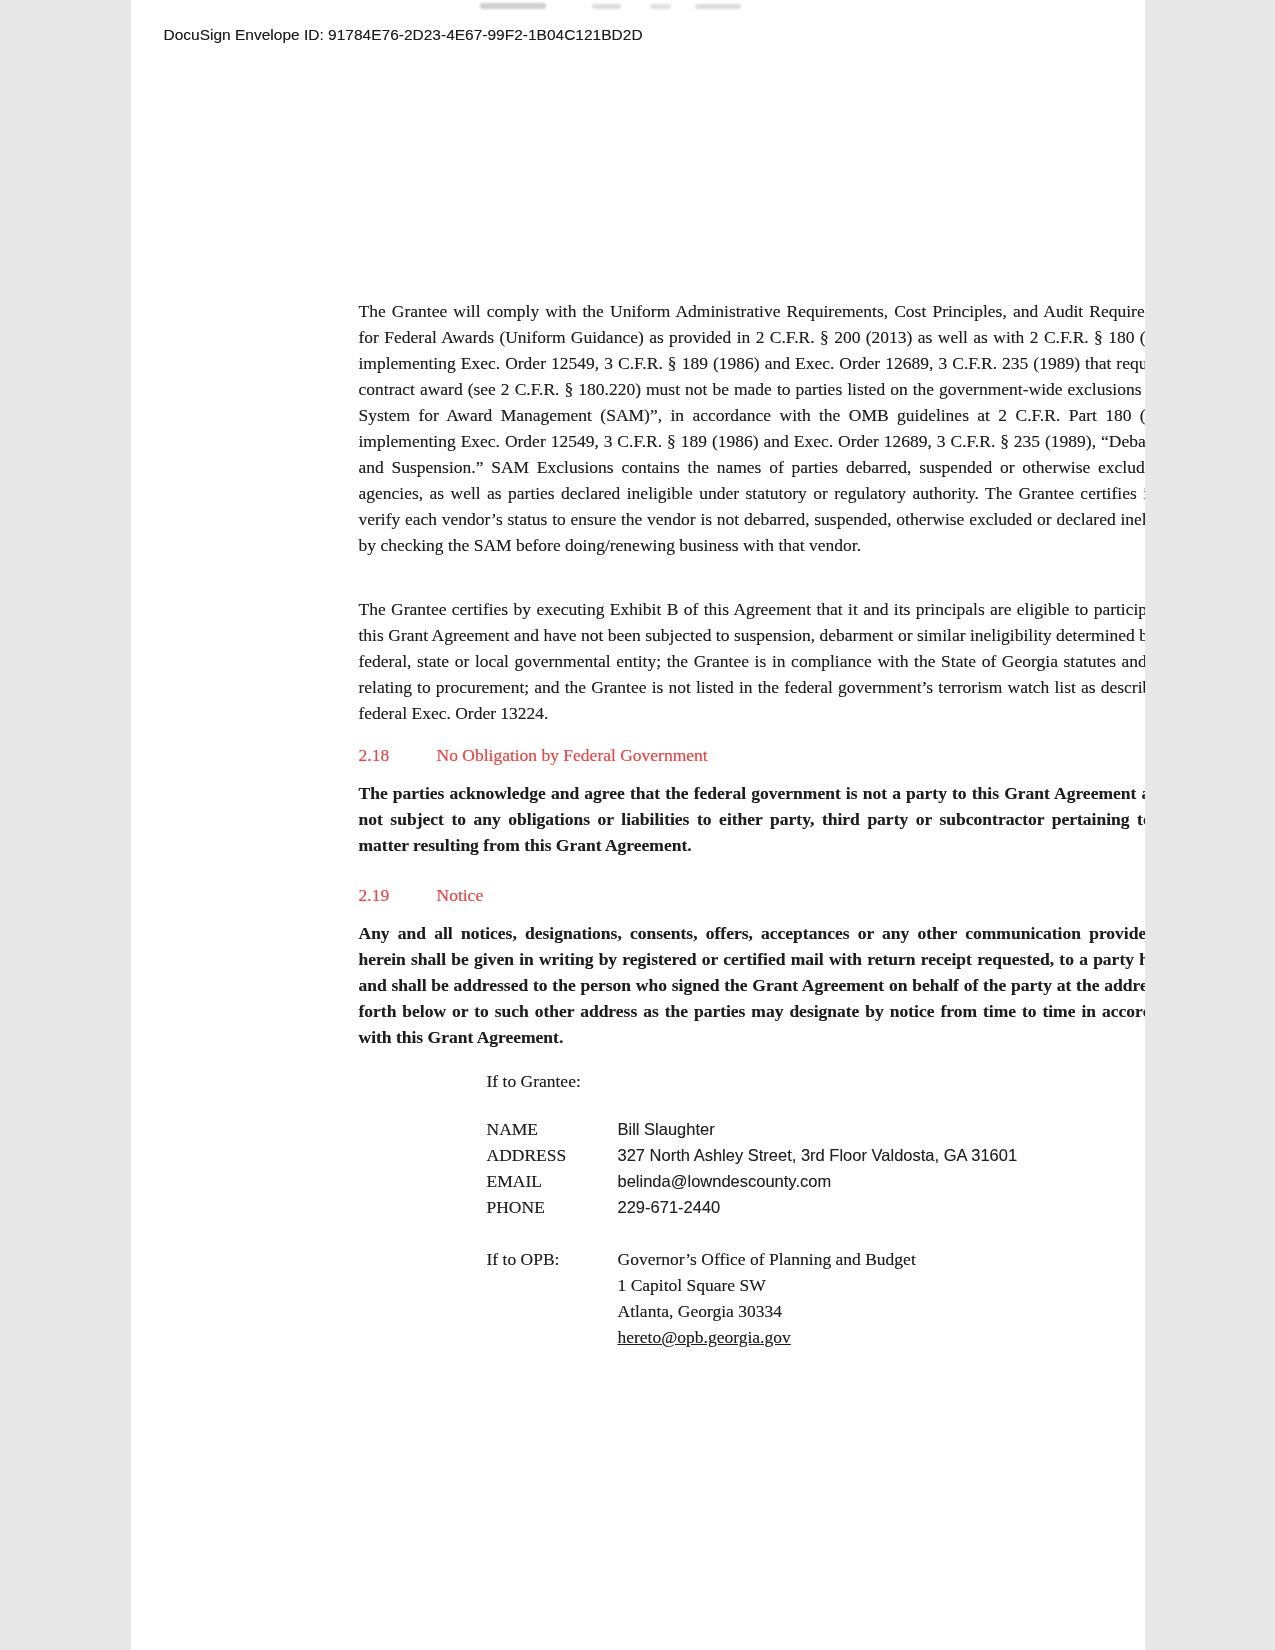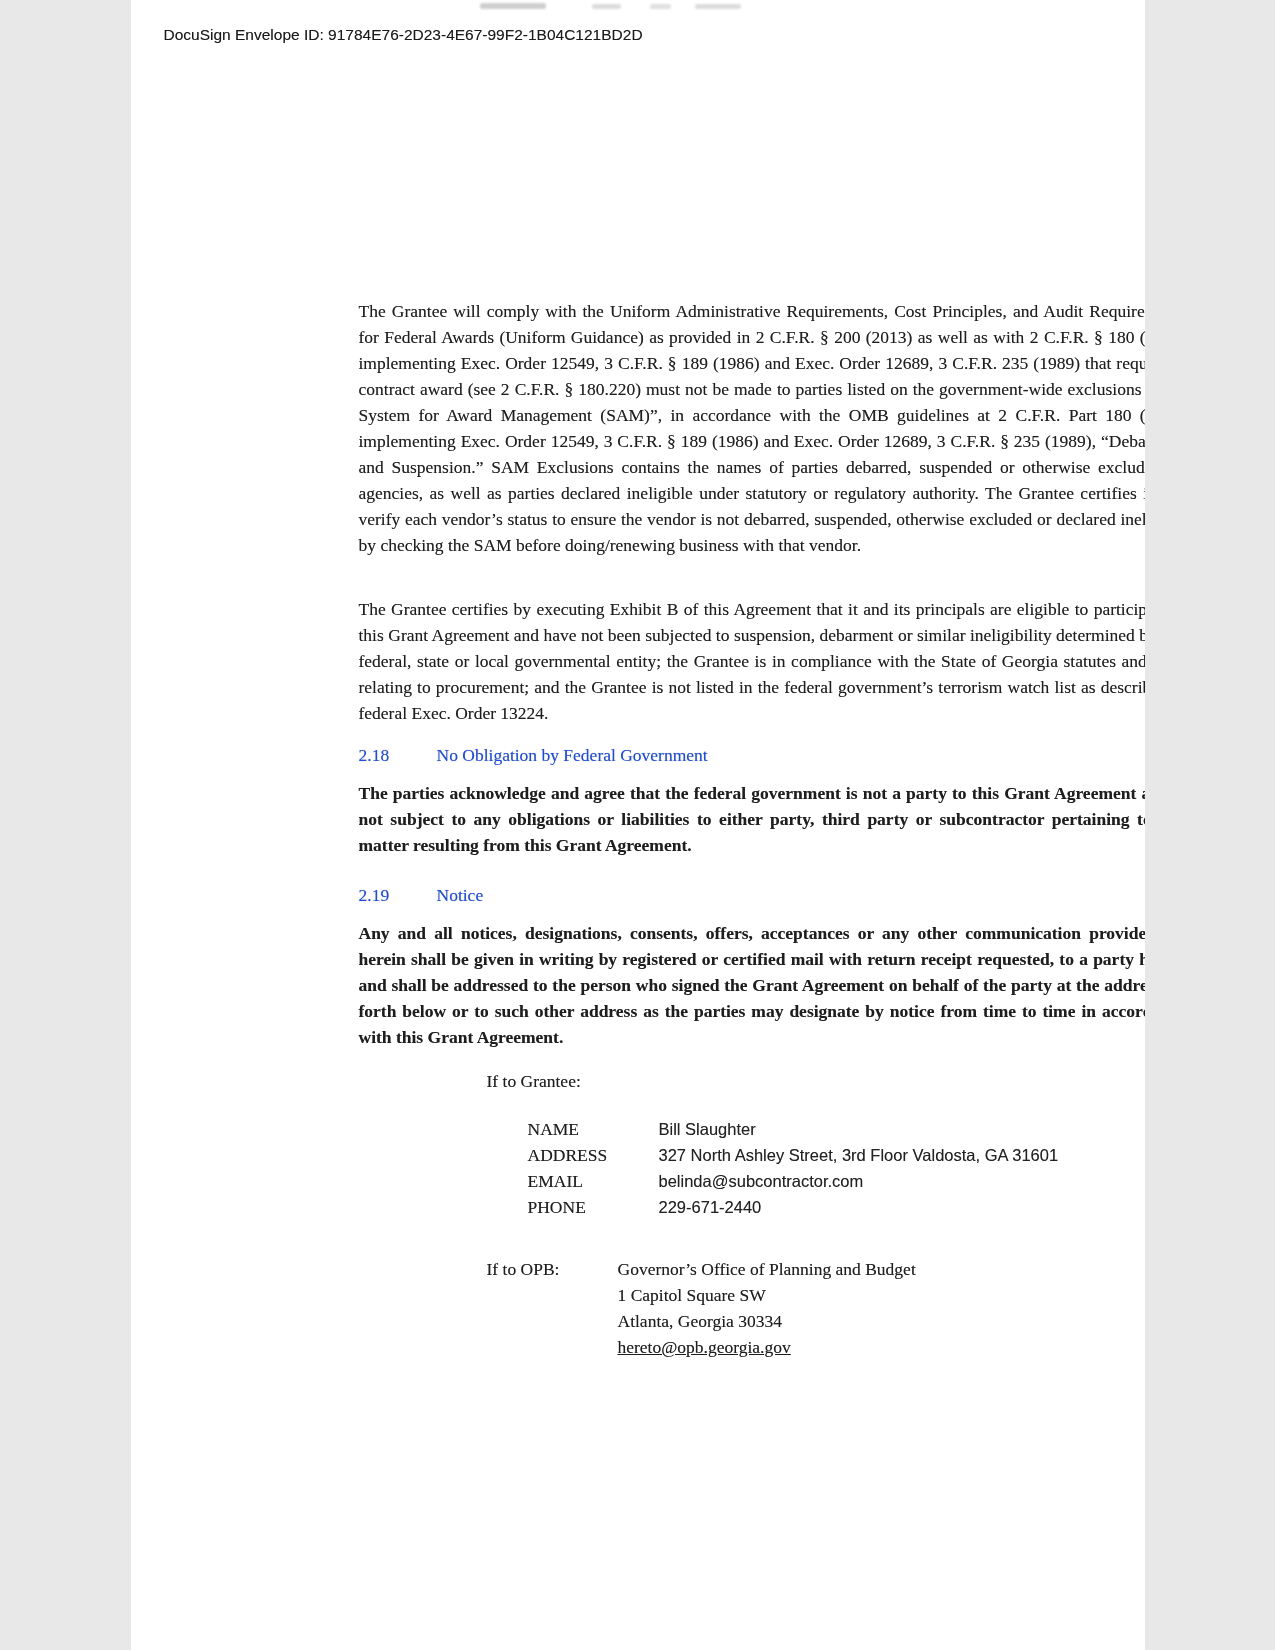--- a/index.html
+++ b/index.html
@@ -27,38 +27,38 @@
   .content{
     position:absolute;left:228px;top:298px;width:828px;
     font-size:17.5px;line-height:26px;
     text-shadow:0 0 .5px rgba(20,20,20,.45);
   }
   .para{margin:0;text-align:justify;}
   .para + .para{margin-top:38px;}
 
   .sec-heading{
     margin-top:16px;
-    color:#1d4ed8;
+    color:#ef4444;
     text-shadow:0 0 1px rgba(140,140,140,.7);
   }
   .sec-heading.second{margin-top:24px;}
   .sec-num{display:inline-block;width:78px;}
   .after-heading{margin-top:12px;font-weight:bold;}
 
   .grantee-heading{margin-top:18px;margin-left:128px;}
   .fields{margin-top:22px;margin-left:128px;}
   .field-row{display:flex;}
-  .field-label{width:131px;flex:0 0 131px;margin-left:41px;}
+  .field-label{width:131px;flex:0 0 131px;}
   .field-value{
     font-family:"Liberation Sans", sans-serif;
     font-size:16.5px;color:#222;
     text-shadow:0 0 .4px rgba(0,0,0,.35);
     white-space:nowrap;
   }
-  .opb-block{margin-top:36px;margin-left:128px;display:flex;}
+  .opb-block{margin-top:26px;margin-left:128px;display:flex;}
   .opb-label{width:131px;flex:0 0 131px;}
   .opb-lines div{white-space:nowrap;}
   .opb-email{text-decoration:underline;color:#1e1e1e;}
 
   .footer{
     position:absolute;left:228px;top:1450px;width:828px;
     text-align:center;
     font-size:15.5px;font-weight:700;
     text-shadow:0 0 .5px rgba(0,0,0,.4);
   }
@@ -101,21 +101,21 @@
       <div class="field-row">
         <span class="field-label">NAME</span>
         <span class="field-value">Bill Slaughter</span>
       </div>
       <div class="field-row">
         <span class="field-label">ADDRESS</span>
         <span class="field-value">327 North Ashley Street, 3rd Floor Valdosta, GA 31601</span>
       </div>
       <div class="field-row">
         <span class="field-label">EMAIL</span>
-        <span class="field-value">belinda@subcontractor.com</span>
+        <span class="field-value">belinda@lowndescounty.com</span>
       </div>
       <div class="field-row">
         <span class="field-label">PHONE</span>
         <span class="field-value">229-671-2440</span>
       </div>
     </div>
 
     <div class="opb-block">
       <span class="opb-label">If to OPB:</span>
       <span class="opb-lines">

